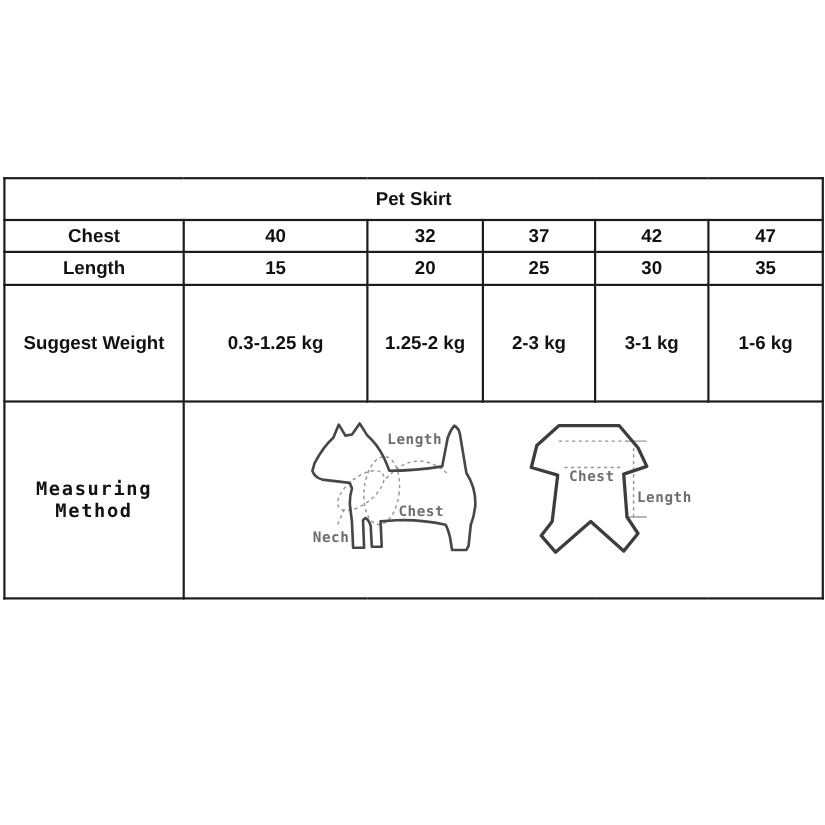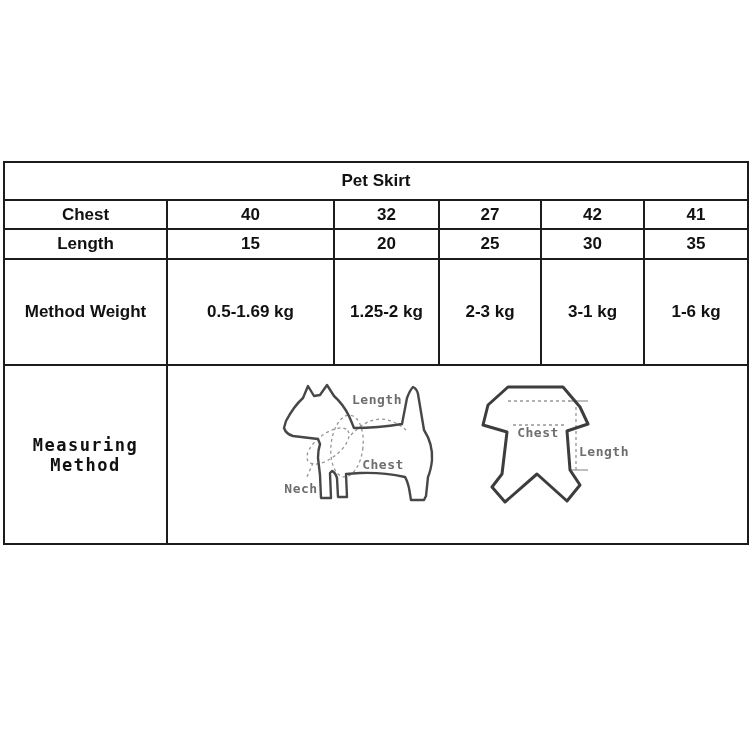--- a/index.html
+++ b/index.html
@@ -98,35 +98,35 @@
     <col style="width:104px">
   </colgroup>
   <tbody>
     <tr class="r-title">
       <td colspan="6">Pet Skirt</td>
     </tr>
     <tr class="r-chest">
       <td>Chest</td>
       <td>40</td>
       <td>32</td>
-      <td>27</td>
+      <td>37</td>
       <td>42</td>
-      <td>41</td>
+      <td>47</td>
     </tr>
     <tr class="r-length">
       <td>Length</td>
       <td>15</td>
       <td>20</td>
       <td>25</td>
       <td>30</td>
       <td>35</td>
     </tr>
     <tr class="r-weight">
-      <td>Method Weight</td>
-      <td>0.5-1.69 kg</td>
+      <td>Suggest Weight</td>
+      <td>0.3-1.25 kg</td>
       <td>1.25-2 kg</td>
       <td>2-3 kg</td>
       <td>3-1 kg</td>
       <td>1-6 kg</td>
     </tr>
     <tr class="r-measure">
       <td class="measure-label">Measuring Method</td>
       <td class="diagram-cell" colspan="5">
 
         <svg id="dog-svg" class="diag-svg" width="160" height="145" viewBox="0 0 160 145">

